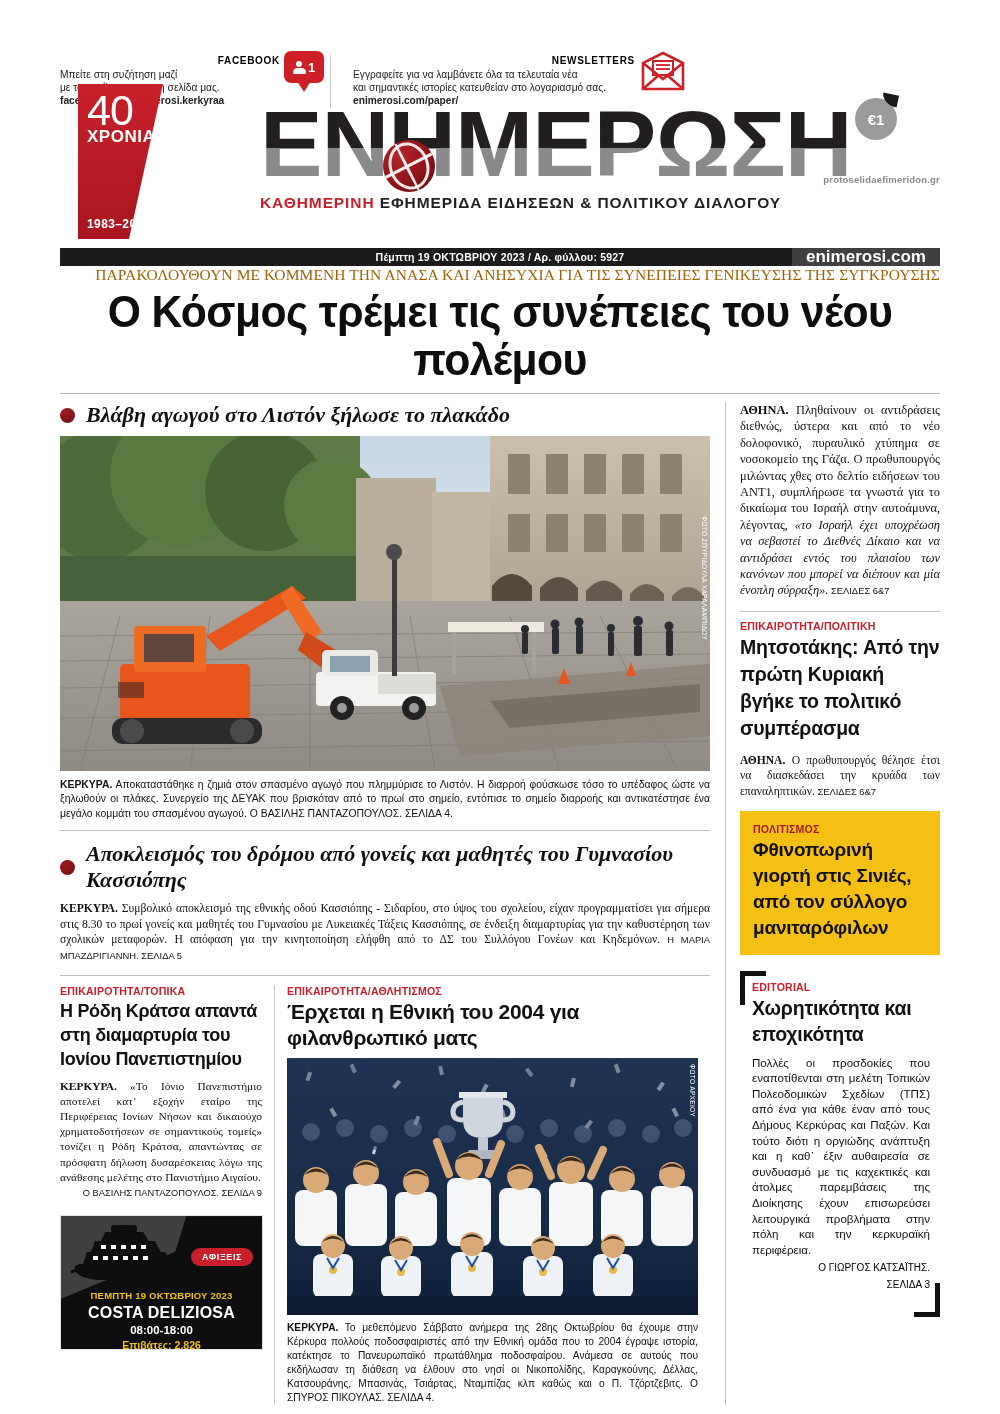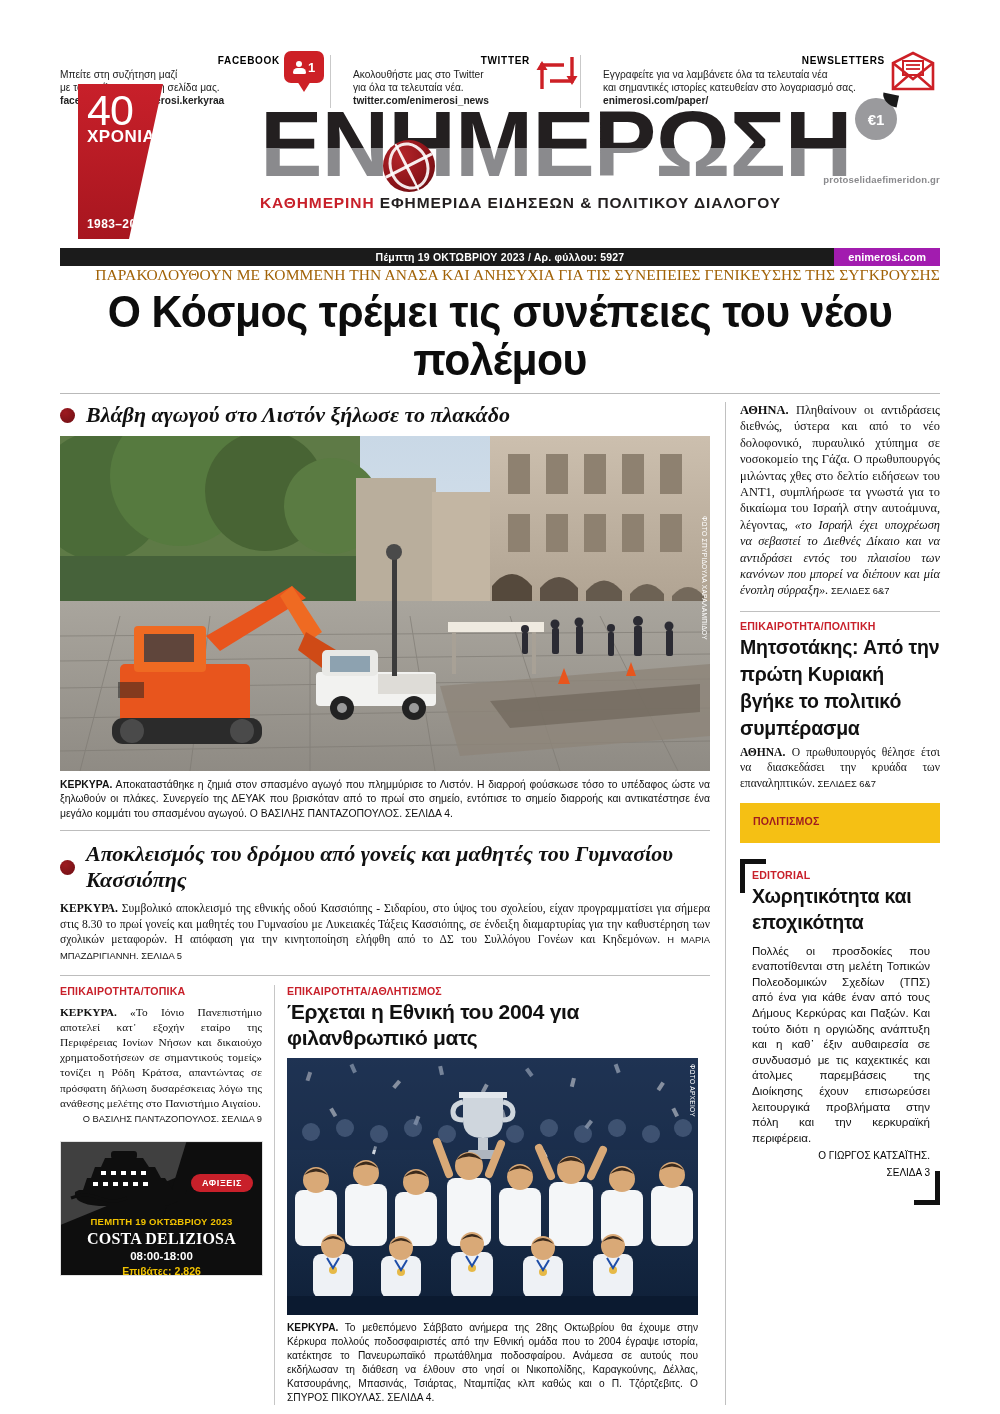--- a/index.html
+++ b/index.html
@@ -67,22 +67,22 @@
     border-radius: 0 0 0 100%; transform: rotate(12deg); }
   .logo-sub { margin-top: 2px; font-size: 15.5px; font-weight: bold; letter-spacing: .9px; color: #231f20; }
   .logo-sub .red { color: #c8202a; }
   .site-aside { position: absolute; right: 0; top: 90px; font-size: 9.5px; font-weight: bold;
     color: #8a8a8d; letter-spacing: .2px; text-align: right; line-height: 12px; }
 
   
   .datebar { position: relative; height: 18px; background: #1b1b1b; margin-top: 4px;
     display: flex; align-items: center; justify-content: center; }
   .datebar-text { color: #fff; font-size: 10.5px; font-weight: bold; letter-spacing: .2px; }
-  .datebar-site { position: absolute; right: 0; top: 0; height: 18px; background: #a21caf;
-    color: #fff; font-size: 11px; font-weight: bold; padding: 0 14px; display: flex; align-items: center; }
+  .datebar-site { position: absolute; right: 0; top: 0; height: 18px; background: #404040;
+    color: #fff; font-size: 17px; font-weight: bold; padding: 0 14px; display: flex; align-items: center; }
 
   
   .kicker { font-family: "Liberation Serif", serif; font-size: 15.5px;
     letter-spacing: .1px; text-align: right; color: #a16207; }
   .lead-head { margin-top: 4px; text-align: center; font-size: 44px; font-weight: bold;
     letter-spacing: -.6px; line-height: 48px; color: #0d0d0d; transform: scaleX(.97); }
   .rule-thin { border-top: 1px solid #b9b9b9; margin-top: 9px; }
 
   
   .grid { display: flex; margin-top: 8px; }
@@ -129,42 +129,42 @@
   .ship-ad .blk { position: absolute; inset: 0; background: #0e0e0e;
     clip-path: polygon(0 100%, 100% 100%, 100% 0, 0 62%); }
   .ship-ad .blk2 { position: absolute; right: 0; top: 0; width: 58%; height: 100%; background: #0e0e0e;
     clip-path: polygon(35% 0, 100% 0, 100% 100%, 0 100%); }
   .ship-svg { position: absolute; left: 8px; top: 6px; }
   .arrivals { position: absolute; right: 9px; top: 32px; background: #c8202a; color: #fff;
     font-size: 9px; font-weight: bold; letter-spacing: .6px; padding: 4px 11px; border-radius: 11px; }
   .ship-date { position: absolute; left: 0; right: 0; top: 74px; text-align: center; color: #f2c300;
     font-size: 9.5px; font-weight: bold; letter-spacing: .2px; }
   .ship-name { position: absolute; left: 0; right: 0; top: 88px; text-align: center; color: #fff;
-    font-size: 16px; font-weight: bold; letter-spacing: .2px; font-family: Liberation Serif, serif; }
+    font-size: 16px; font-weight: bold; letter-spacing: .2px; }
   .ship-hours { position: absolute; left: 0; right: 0; top: 108px; text-align: center; color: #fff;
     font-size: 11.5px; font-weight: bold; }
   .ship-pax { position: absolute; left: 0; right: 0; top: 123px; text-align: center; color: #f2c300;
     font-size: 10.5px; font-weight: bold; }
 
   
   .photo2 { position: relative; margin-top: 7px; width: 411px; height: 257px; overflow: hidden; }
   .photo2-credit { position: absolute; right: 2px; top: 6px; writing-mode: vertical-rl;
     font-size: 6.6px; color: #fff; letter-spacing: .3px; }
   .cap2 { margin-top: 6px; font-size: 10.2px; line-height: 14px; text-align: justify; color: #111; }
   .cap2 b { font-weight: bold; }
 
   
   .r-body { font-family: "Liberation Serif", serif; font-size: 12.4px; line-height: 16.4px;
     text-align: justify; color: #111; }
   .r-body b { font-weight: bold; }
   .r-body i { font-style: italic; }
   .r-pages { font-family: "Liberation Sans", sans-serif; font-size: 9.4px; font-style: normal; }
   .r-divider { border-top: 1px solid #c0c0c0; margin: 11px 0 8px; }
   .r-head { font-size: 19.5px; font-weight: bold; line-height: 27px; color: #111; letter-spacing: -.2px; }
-  .r-sum { margin-top: 3px; font-family: "Liberation Serif", serif; font-size: 11.6px;
+  .r-sum { margin-top: 11px; font-family: "Liberation Serif", serif; font-size: 11.6px;
     line-height: 15.6px; text-align: justify; color: #111; }
   .r-sum b { font-weight: bold; }
 
   .yellow-box { margin-top: 11px; background: #f5c014; padding: 12px 13px 14px; }
   .yellow-box .cat { color: #9f1a1f; }
   .yellow-box .r-head { line-height: 26px; font-size: 19px; }
   .yb-body { margin-top: 7px; font-family: "Liberation Serif", serif; font-size: 11.6px;
     line-height: 15.4px; color: #1a1406; }
   .yb-body b { font-weight: bold; }
   .yb-sig { display: block; text-align: right; font-family: "Liberation Sans", sans-serif; font-size: 9.3px; margin-top: 2px; }
@@ -192,36 +192,20 @@
         <div class="social-line url">facebook.com/enimerosi.kerkyraa</div>
       </div>
       <div class="social-icon">
         <div class="fb-bubble">
           <span class="fb-person"></span>
           <span class="fb-count">1</span>
         </div>
       </div>
     </div>
 
-    <div class="social-block sb-tw">
-      <div class="social-text">
-        <div class="social-title">TWITTER</div>
-        <div class="social-line">Ακολουθήστε μας στο Twitter</div>
-        <div class="social-line">για όλα τα τελευταία νέα.</div>
-        <div class="social-line url">twitter.com/enimerosi_news</div>
-      </div>
-      <div class="social-icon tw-icon">
-        <svg width="46" height="44" viewBox="0 0 46 44">
-          <path d="M8 38 L8 14 L30 14" fill="none" stroke="#cd2026" stroke-width="3.4"></path>
-          <path d="M8 10 L2.5 19 L13.5 19 Z" fill="#cd2026"></path>
-          <path d="M38 6 L38 30 L16 30" fill="none" stroke="#cd2026" stroke-width="3.4"></path>
-          <path d="M38 34 L32.5 25 L43.5 25 Z" fill="#cd2026"></path>
-        </svg>
-      </div>
-    </div>
 
     <div class="social-block sb-nl">
       <div class="social-text">
         <div class="social-title">NEWSLETTERS</div>
         <div class="social-line">Εγγραφείτε για να λαμβάνετε όλα τα τελευταία νέα</div>
         <div class="social-line">και σημαντικές ιστορίες κατευθείαν στο λογαριασμό σας.</div>
         <div class="social-line url">enimerosi.com/paper/</div>
       </div>
       <div class="social-icon nl-icon">
         <svg width="48" height="40" viewBox="0 0 48 40">
@@ -408,20 +392,21 @@
       </div>
 
       <div class="art2-text">
         <b>ΚΕΡΚΥΡΑ.</b><span> Συμβολικό αποκλεισμό της εθνικής οδού Κασσιόπης - Σιδαρίου, στο ύψος του σχολείου, είχαν προγραμματίσει για σήμερα στις 8.30 το πρωί γονείς και μαθητές του Γυμνασίου με Λυκειακές Τάξεις Κασσιόπης, σε ένδειξη διαμαρτυρίας για την καθυστέρηση των σχολικών μεταφορών. Η απόφαση για την κινητοποίηση ελήφθη από το ΔΣ του Συλλόγου Γονέων και Κηδεμόνων.</span><span class="byline"> Η ΜΑΡΙΑ ΜΠΑΖΔΡΙΓΙΑΝΝΗ. ΣΕΛΙΔΑ 5</span>
       </div>
 
       <div class="bottom-row">
 
         <div class="bl">
           <div class="cat">ΕΠΙΚΑΙΡΟΤΗΤΑ/ΤΟΠΙΚΑ</div>
+          <div class="art-head sm">Η Ρόδη Κράτσα απαντά στη διαμαρτυρία του Ιονίου Πανεπιστημίου</div>
           <div class="art-body">
             <b>ΚΕΡΚΥΡΑ.</b><span> «Το Ιόνιο Πανεπιστήμιο αποτελεί κατ᾽ εξοχήν εταίρο της Περιφέρειας Ιονίων Νήσων και δικαιούχο χρηματοδοτήσεων σε σημαντικούς τομείς» τονίζει η Ρόδη Κράτσα, απαντώντας σε πρόσφατη δήλωση δυσαρέσκειας λόγω της ανάθεσης μελέτης στο Πανιστήμιο Αιγαίου.</span>
             <span class="sig">Ο ΒΑΣΙΛΗΣ ΠΑΝΤΑΖΟΠΟΥΛΟΣ. ΣΕΛΙΔΑ 9</span>
           </div>
 
           <div class="ship-ad">
             <div class="blk"></div>
             <div class="blk2"></div>
             <svg class="ship-svg" width="120" height="66" viewBox="0 0 120 66">
               <path d="M6 44 Q4 56 30 58 L96 58 Q114 54 118 42 L10 42 Z" fill="#0e0e0e"></path>
@@ -610,20 +595,21 @@
       <div>
         <div class="cat">ΕΠΙΚΑΙΡΟΤΗΤΑ/ΠΟΛΙΤΙΚΗ</div>
         <div class="r-head">Μητσοτάκης: Από την πρώτη Κυριακή βγήκε το πολιτικό συμπέρασμα</div>
         <div class="r-sum">
           <b>ΑΘΗΝΑ.</b><span> Ο πρωθυπουργός θέλησε έτσι να διασκεδάσει την κρυάδα των επαναληπτικών.</span><span class="r-pages"> ΣΕΛΙΔΕΣ 6&amp;7</span>
         </div>
       </div>
 
       <div class="yellow-box">
         <div class="cat">ΠΟΛΙΤΙΣΜΟΣ</div>
+        <div class="r-head">Φθινοπωρινή γιορτή στις Σινιές, από τον σύλλογο μανιταρόφιλων</div>
       </div>
 
       <div class="editorial">
         <span class="ed-corner-tl"></span>
         <span class="ed-corner-br"></span>
         <div class="cat">EDITORIAL</div>
         <div class="r-head" style="line-height:26px">Χωρητικότητα και εποχικότητα</div>
         <div class="ed-body">Πολλές οι προσδοκίες που εναποτίθενται στη μελέτη Τοπικών Πολεοδομικών Σχεδίων (ΤΠΣ) από ένα για κάθε έναν από τους Δήμους Κερκύρας και Παξών. Και τούτο διότι η οργιώδης ανάπτυξη και η καθ᾽ έξιν αυθαιρεσία σε συνδυασμό με τις καχεκτικές και άτολμες παρεμβάσεις της Διοίκησης έχουν επισωρεύσει λειτουργικά προβλήματα στην πόλη και την κερκυραϊκή περιφέρεια.</div>
         <span class="ed-sig">Ο ΓΙΩΡΓΟΣ ΚΑΤΣΑΪΤΗΣ.</span>
         <span class="ed-sig">ΣΕΛΙΔΑ 3</span>

